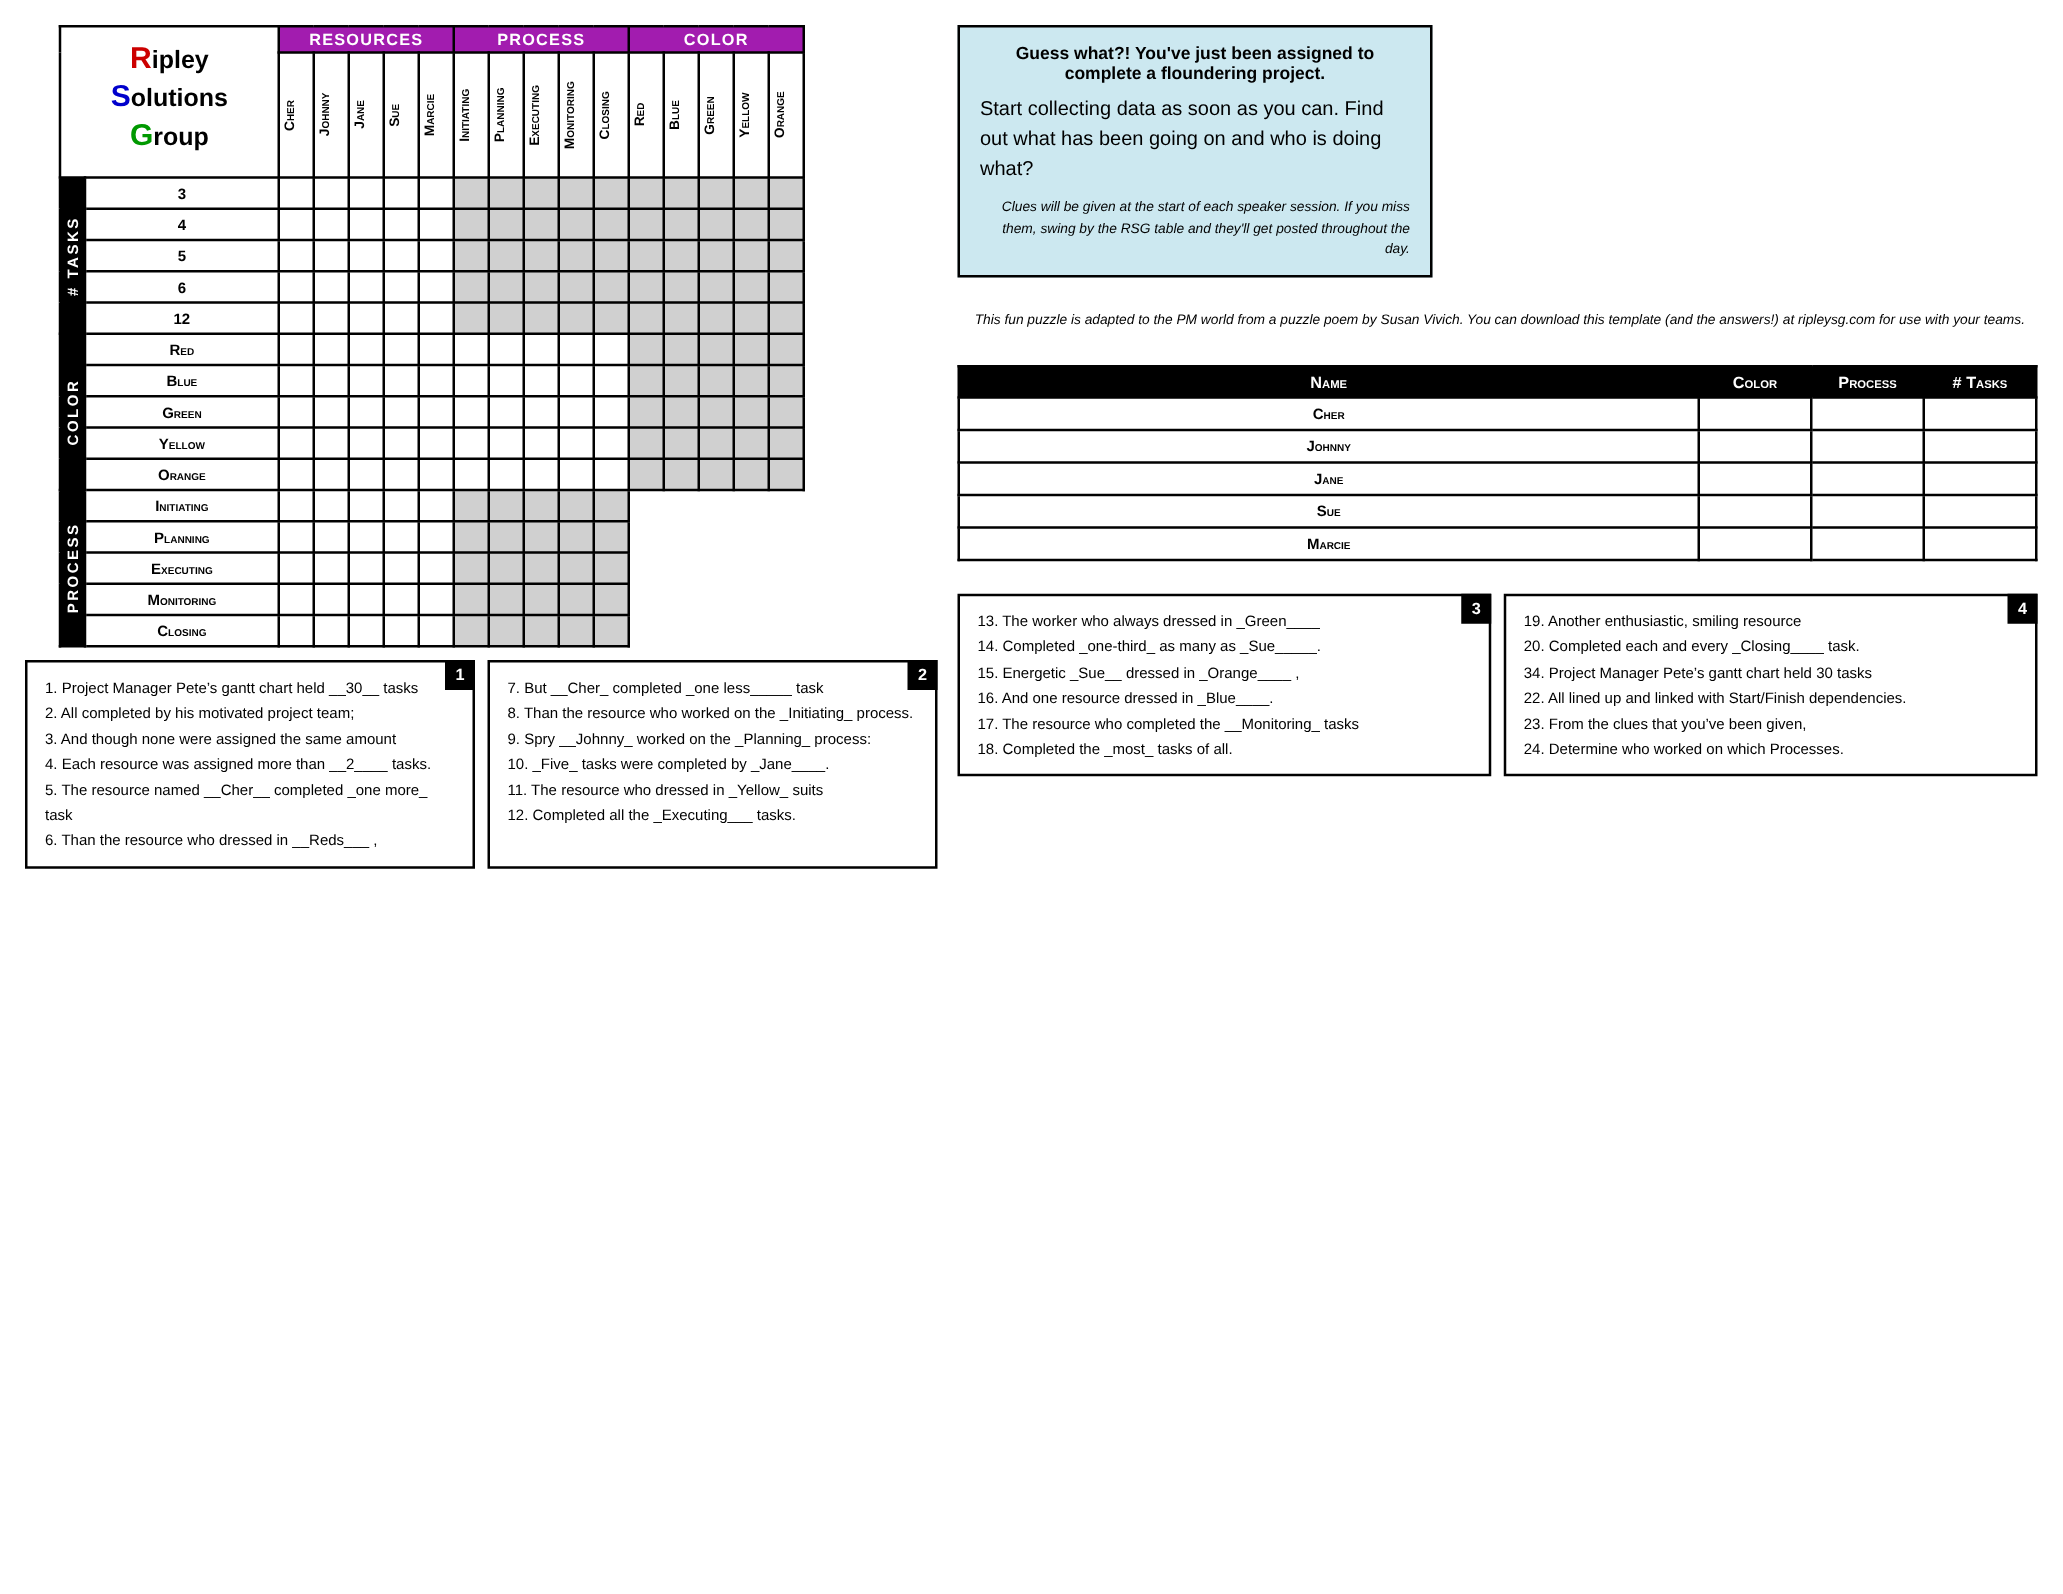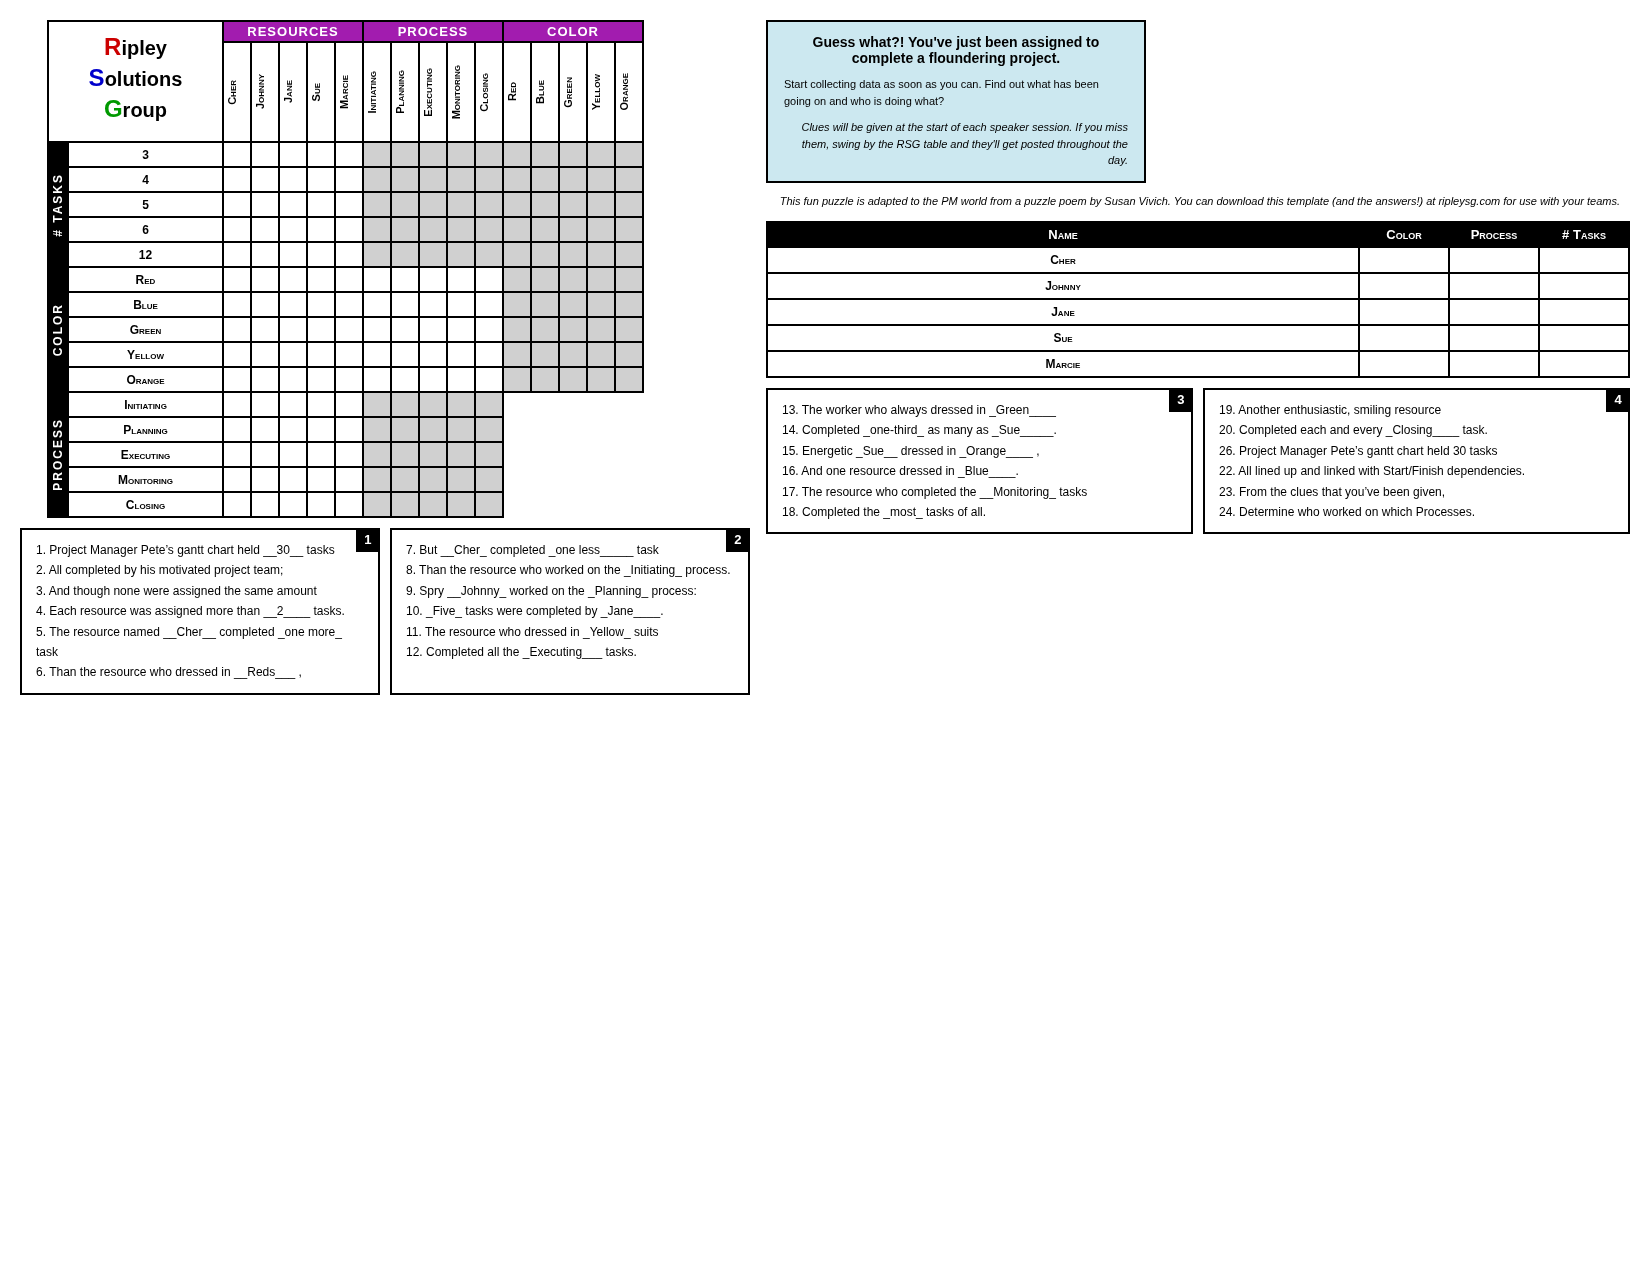--- a/index.html
+++ b/index.html
@@ -19,21 +19,21 @@
     }
 
     .left-section {
       flex: 0 0 auto;
     }
 
     .right-section {
       flex: 1;
       display: flex;
       flex-direction: column;
-      gap: 2px;
+      gap: 18px;
     }
     .logo-line {
       font-size: 20px;
       font-weight: bold;
       line-height: 1.3;
     }
     .logo-R { color: #c00; font-size: 24px; }
     .logo-S { color: #00c; font-size: 24px; }
     .logo-G { color: #090; font-size: 24px; }
 
@@ -126,21 +126,21 @@
       padding: 12px 16px;
       max-width: 380px;
     }
     .info-panel .title {
       font-size: 14px;
       font-weight: bold;
       text-align: center;
       margin-bottom: 10px;
     }
     .info-panel .body-text {
-      font-size: 11px;
+      font-size: 16px;
       line-height: 1.5;
       text-align: left;
       margin-bottom: 10px;
     }
     .info-panel .italic-text {
       font-size: 11px;
       font-style: italic;
       text-align: right;
       line-height: 1.5;
     }
@@ -640,20 +640,20 @@
         <div>14. Completed _one-third_ as many as _Sue_____.</div>
         <div>15. Energetic _Sue__ dressed in _Orange____ ,</div>
         <div>16. And one resource dressed in _Blue____.</div>
         <div>17. The resource who completed the __Monitoring_ tasks</div>
         <div>18. Completed the _most_ tasks of all.</div>
       </div>
       <div class="clue-box">
         <div class="clue-number-badge">4</div>
         <div>19. Another enthusiastic, smiling resource</div>
         <div>20. Completed each and every _Closing____ task.</div>
-        <div>26. Project Manager Pete’s gantt chart held 30 tasks</div>
+        <div>34. Project Manager Pete’s gantt chart held 30 tasks</div>
         <div>22. All lined up and linked with Start/Finish dependencies.</div>
         <div>23. From the clues that you’ve been given,</div>
         <div>24. Determine who worked on which Processes.</div>
       </div>
     </div>
   </div>
 </div>
 
 </body></html>

